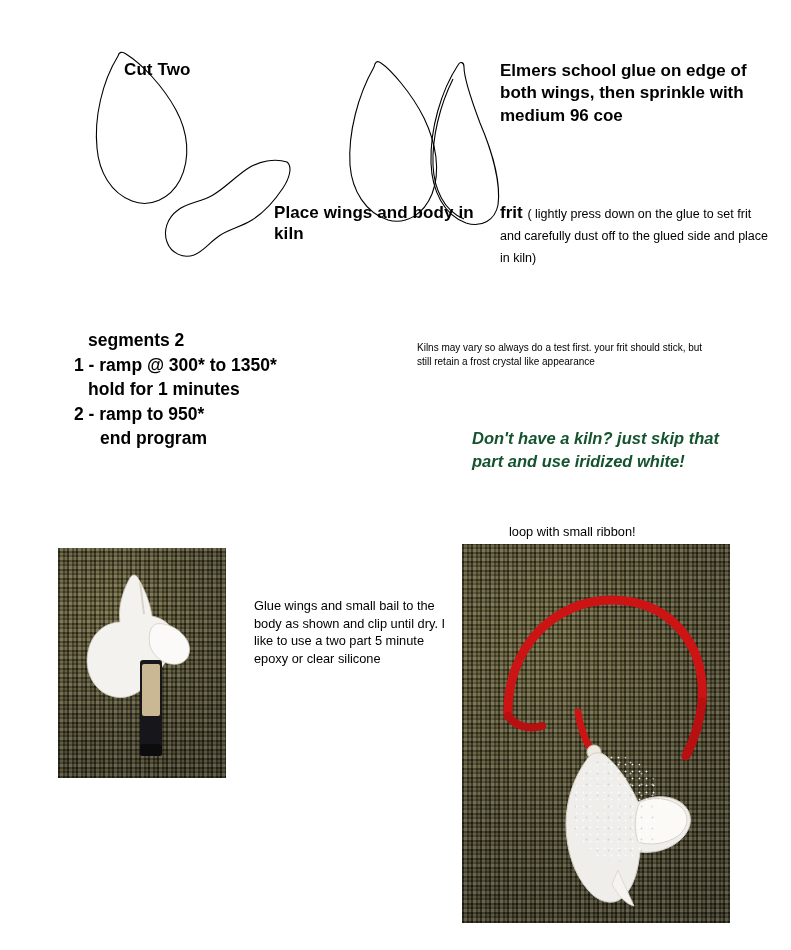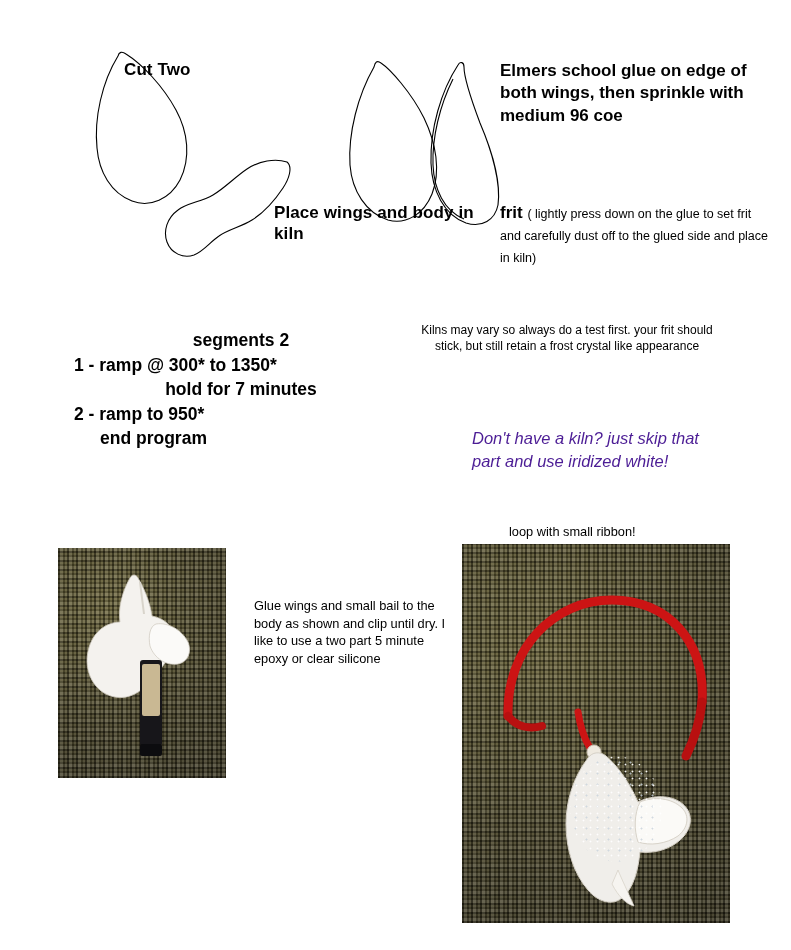--- a/index.html
+++ b/index.html
@@ -57,36 +57,35 @@
   }
 
   
   #kiln-program {
     left: 74px; top: 328px;
     width: 320px;
     font-weight: bold;
     font-size: 17.5px;
     line-height: 1.4;
   }
-  #kiln-program .ind1 { padding-left: 14px; text-align: center; }
+  #kiln-program .ind1 { padding-left: 14px; }
   #kiln-program .ind2 { padding-left: 26px; }
 
   
   #kiln-note {
-    left: 417px; top: 322px;
+    left: 417px; top: 341px;
     width: 300px;
-    font-size: 12px;
+    font-size: 10px;
     line-height: 1.35;
-    text-align: center;
   }
   #no-kiln-note {
     left: 472px; top: 427px;
     width: 250px;
-    color: #4c1d95;
-    font-weight: normal;
+    color: #14532d;
+    font-weight: bold;
     font-style: italic;
     font-size: 16.5px;
     line-height: 1.42;
   }
   #loop-note {
     left: 509px; top: 524px;
     font-size: 12.8px;
   }
   #glue-note {
     left: 254px; top: 597px;
@@ -172,21 +171,21 @@
   <div class="abs" id="elmers-block">Elmers school glue on edge of both wings, then sprinkle with medium 96 coe</div>
 
   <div class="abs" id="frit-line">
     <span>frit</span>
     <span class="paren">( lightly press down on the glue to set frit and carefully dust off to the glued side and place in kiln)</span>
   </div>
 
   <div class="abs" id="kiln-program">
     <div class="ind1">segments 2</div>
     <div>1 - ramp @ 300* to 1350*</div>
-    <div class="ind1">hold for 7 minutes</div>
+    <div class="ind1">hold for 1 minutes</div>
     <div>2 - ramp to 950*</div>
     <div class="ind2">end program</div>
   </div>
 
   <div class="abs" id="kiln-note">Kilns may vary so always do a test first. your frit should stick, but still retain a frost crystal like appearance</div>
 
   <div class="abs" id="no-kiln-note">Don't have a kiln? just skip that part and use iridized white!</div>
 
   <div class="abs" id="loop-note">loop with small ribbon!</div>
 

